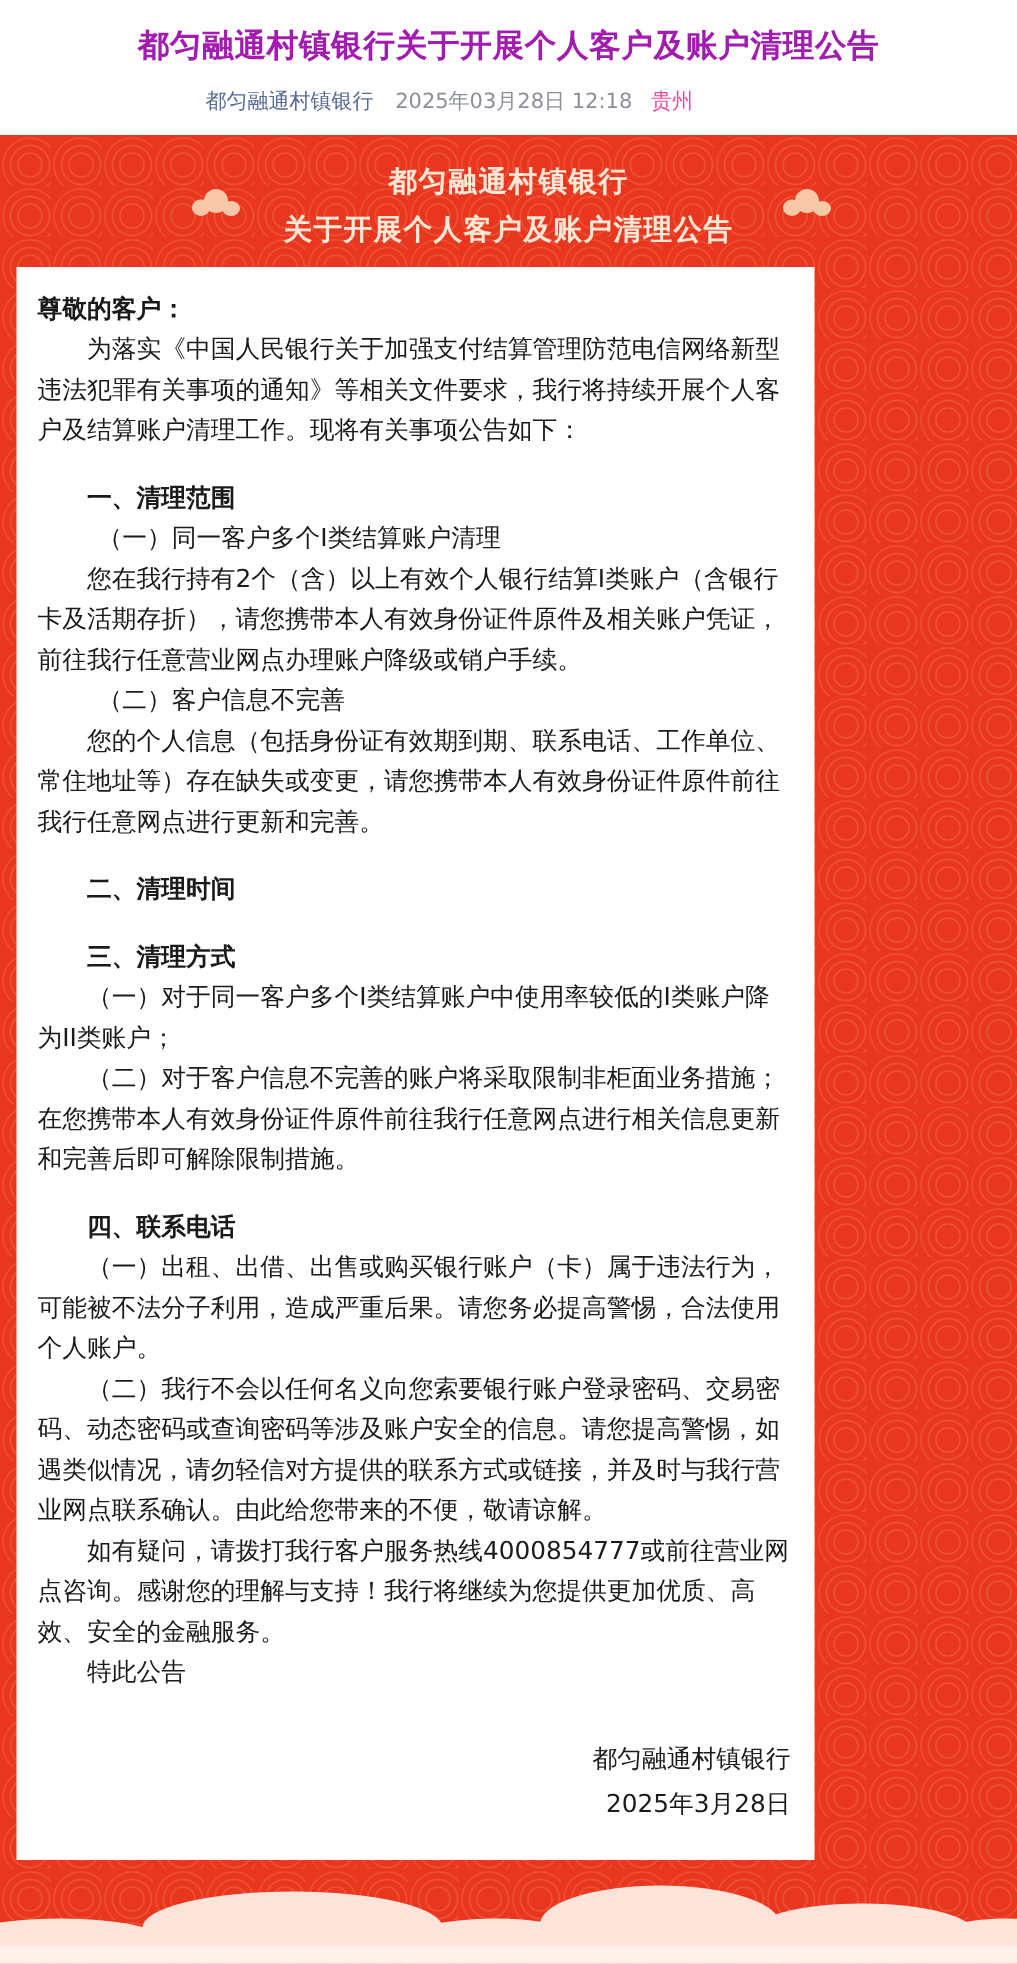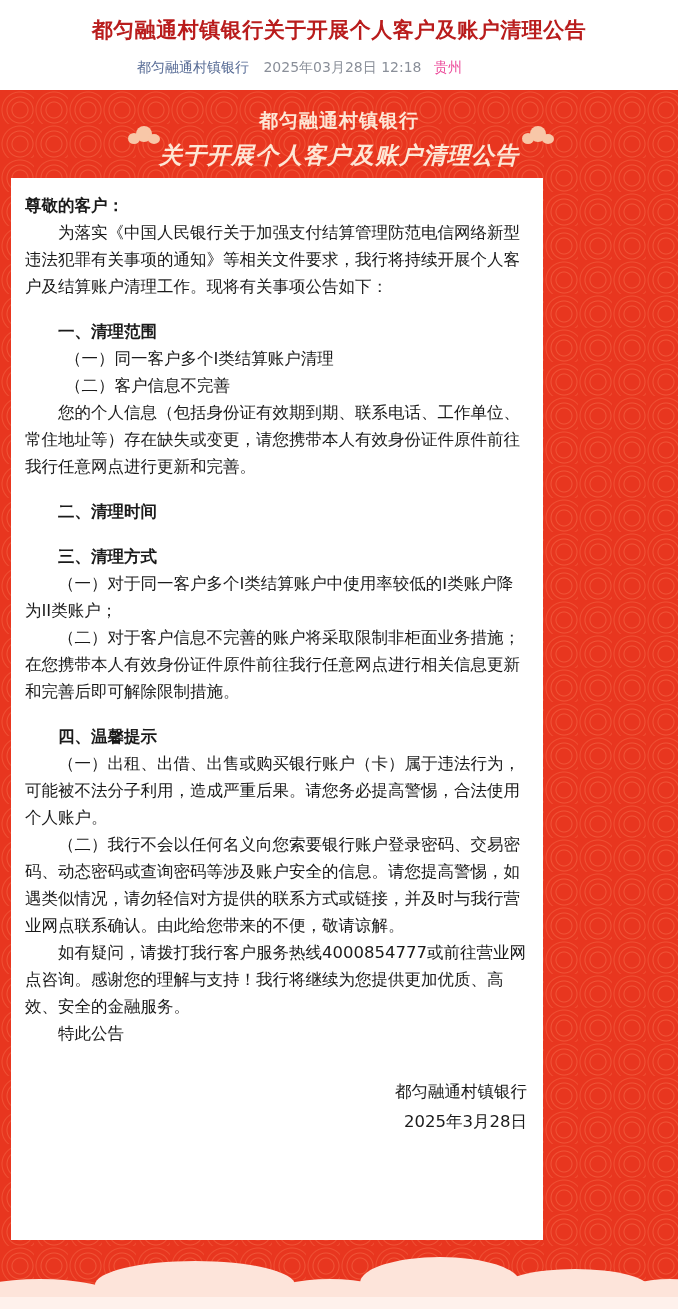--- a/index.html
+++ b/index.html
@@ -1,36 +1,36 @@
 <!DOCTYPE html>
 <html><head>
 <meta charset="utf-8">
 <style>
   * { margin: 0; padding: 0; box-sizing: border-box; }
   html, body { width: 678px; background: #ffffff; }
   body { font-family: "DejaVu Sans", "Liberation Sans", sans-serif; color: #111; }
 
   .header { height: 90px; background: #fff; text-align: center; position: relative; }
-  .title { position: absolute; top: 16px; left: 0; right: 0; font-size: 21px; color: #b91c1c; letter-spacing: 0.5px; }
+  .title { position: absolute; top: 16px; left: 0; right: 0; font-size: 21px; color: #a21caf; letter-spacing: 0.5px; }
   .meta { position: absolute; top: 59px; left: 137px; font-size: 14px; color: #8a8f99; white-space: nowrap; }
   .meta .source { color: #576b95; margin-right: 10px; }
   .meta .date { margin-right: 8px; }
   .meta .loc { color: #ec4899; }
 
   .poster {
     position: relative; width: 678px; height: 1219px;
     background-color: #e8361f;
     background-image:
       radial-gradient(circle at 20px 20px, transparent 7px, rgba(255,140,100,0.35) 8px, transparent 9px, transparent 12px, rgba(255,140,100,0.35) 13px, transparent 14px, transparent 17px, rgba(255,140,100,0.3) 18px, transparent 19px);
     background-size: 34px 34px;
     overflow: hidden;
   }
   .banner { position: absolute; top: 0; left: 0; right: 0; height: 86px; text-align: center; }
   .banner-line1 { position: absolute; top: 18px; left: 0; right: 0; font-size: 19px; font-weight: bold; color: #fde7d6; letter-spacing: 1px; }
-  .banner-line2 { position: absolute; top: 50px; left: 0; right: 0; font-size: 23px; font-weight: bold; color: #fde7d6; letter-spacing: 1px; font-style: italic; }
+  .banner-line2 { position: absolute; top: 50px; left: 0; right: 0; font-size: 19px; font-weight: bold; color: #fde7d6; letter-spacing: 1px; }
   .cloud { position: absolute; width: 34px; height: 20px; }
   .cloud .c1, .cloud .c2, .cloud .c3 { position: absolute; background: #f8c7a8; border-radius: 50%; }
   .cloud .c1 { width: 16px; height: 16px; left: 8px; top: 0; }
   .cloud .c2 { width: 12px; height: 11px; left: 0; top: 7px; }
   .cloud .c3 { width: 12px; height: 10px; left: 20px; top: 8px; }
 
   .card {
     position: absolute; left: 11px; top: 88px; width: 532px; height: 1062px;
     background: #ffffff; padding: 14px 14px 0 14px;
   }
@@ -73,30 +73,31 @@
       <span class="c2"></span>
       <span class="c3"></span>
   </div>
 
   <div class="card">
     <p class="greeting">尊敬的客户：</p>
     <p class="indent">为落实《中国人民银行关于加强支付结算管理防范电信网络新型违法犯罪有关事项的通知》等相关文件要求，我行将持续开展个人客户及结算账户清理工作。现将有关事项公告如下：</p>
 
     <p class="h1">一、清理范围</p>
     <p class="h2">（一）同一客户多个I类结算账户清理</p>
+    <p class="indent">您在我行持有2个（含）以上有效个人银行结算I类账户（含银行卡及活期存折），请您携带本人有效身份证件原件及相关账户凭证，前往我行任意营业网点办理账户降级或销户手续。</p>
     <p class="h2">（二）客户信息不完善</p>
     <p class="indent">您的个人信息（包括身份证有效期到期、联系电话、工作单位、常住地址等）存在缺失或变更，请您携带本人有效身份证件原件前往我行任意网点进行更新和完善。</p>
 
     <p class="h1">二、清理时间</p>
 
     <p class="h1">三、清理方式</p>
     <p class="indent">（一）对于同一客户多个I类结算账户中使用率较低的I类账户降为II类账户；</p>
     <p class="indent">（二）对于客户信息不完善的账户将采取限制非柜面业务措施；在您携带本人有效身份证件原件前往我行任意网点进行相关信息更新和完善后即可解除限制措施。</p>
 
-    <p class="h1">四、温馨提示</p>
+    <p class="h1">四、联系电话</p>
     <p class="indent">（一）出租、出借、出售或购买银行账户（卡）属于违法行为，可能被不法分子利用，造成严重后果。请您务必提高警惕，合法使用个人账户。</p>
     <p class="indent">（二）我行不会以任何名义向您索要银行账户登录密码、交易密码、动态密码或查询密码等涉及账户安全的信息。请您提高警惕，如遇类似情况，请勿轻信对方提供的联系方式或链接，并及时与我行营业网点联系确认。由此给您带来的不便，敬请谅解。</p>
 
     <p class="indent">如有疑问，请拨打我行客户服务热线4000854777或前往营业网点咨询。感谢您的理解与支持！我行将继续为您提供更加优质、高效、安全的金融服务。</p>
     <p class="indent">特此公告</p>
 
     <div class="signature">
       <p>都匀融通村镇银行</p>
       <p>2025年3月28日</p>
     </div>

